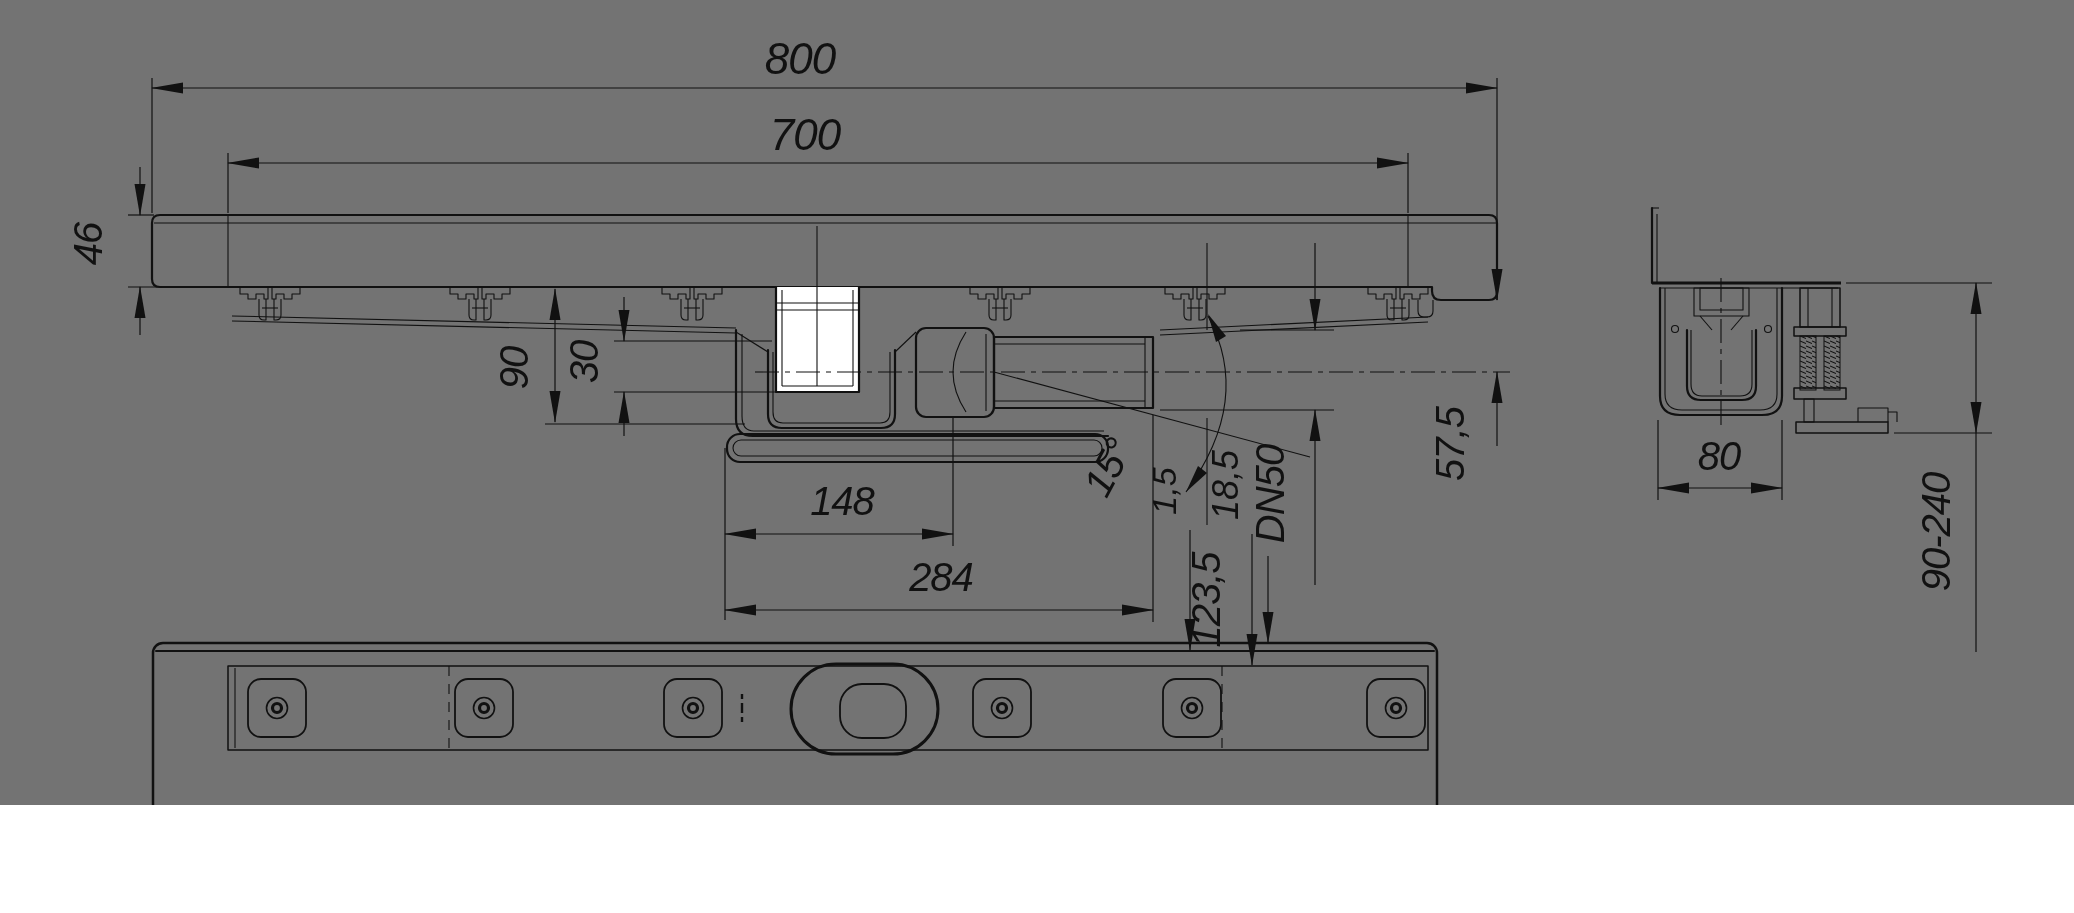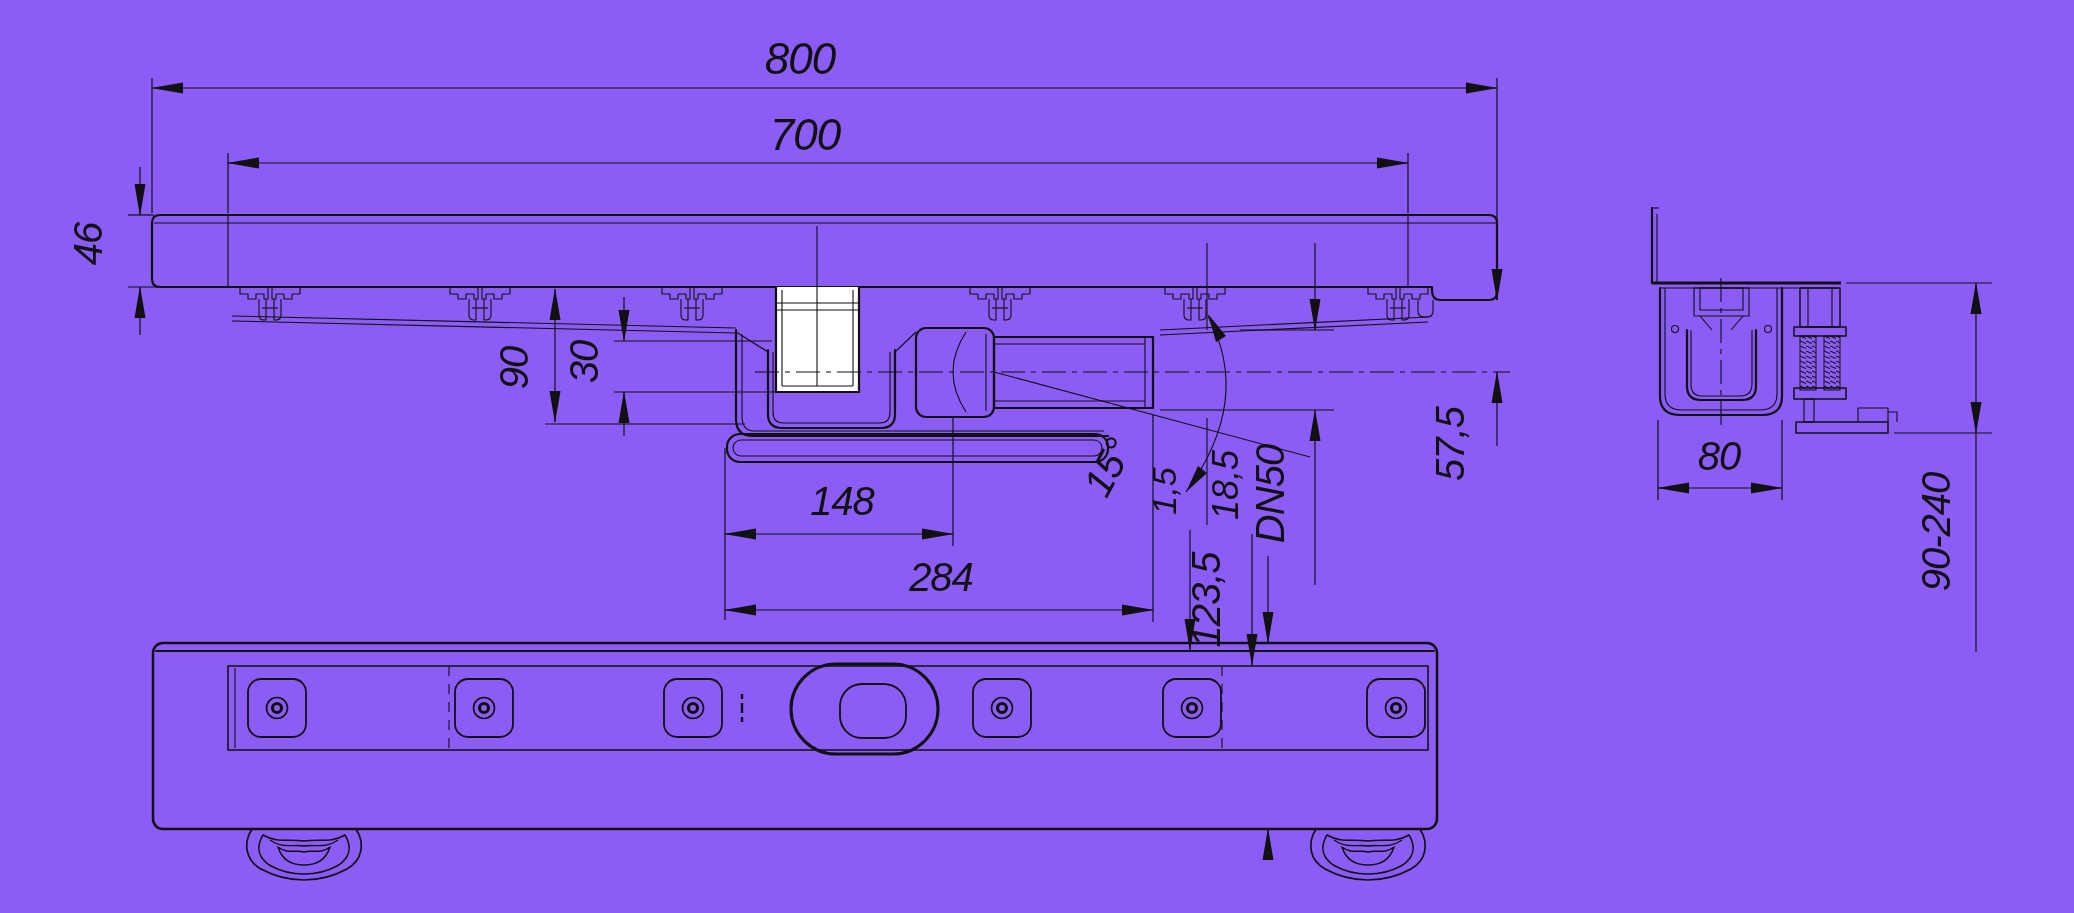--- a/index.html
+++ b/index.html
@@ -1,16 +1,16 @@
 <!DOCTYPE html>
 <html><head>
 <meta charset="utf-8">
 <style>
   html,body{margin:0;padding:0;background:#fff;}
-  #stage{position:relative;width:2074px;height:913px;background:#8b5cf6;overflow:hidden;
+  #stage{position:relative;width:2074px;height:805px;background:#737373;overflow:hidden;
          font-family:"Liberation Sans",sans-serif;}
   svg{position:absolute;left:0;top:0;}
   .ol{stroke:#111;fill:none;stroke-width:2.2;stroke-linejoin:round;stroke-linecap:round;}
   .hv{stroke:#111;fill:none;stroke-width:3;stroke-linejoin:round;}
   .tl{stroke:#111;fill:none;stroke-width:1.1;stroke-linejoin:round;}
   .dim{stroke:#111;fill:none;stroke-width:1.2;}
   .cl{stroke:#111;fill:none;stroke-width:1.1;stroke-dasharray:24 6 5 6;}
   .dsh{stroke:#111;fill:none;stroke-width:1.1;stroke-dasharray:10 8;}
   .wh{fill:#fff;}
   text{fill:#111;font-style:italic;font-family:"Liberation Sans","DejaVu Sans",sans-serif;}

